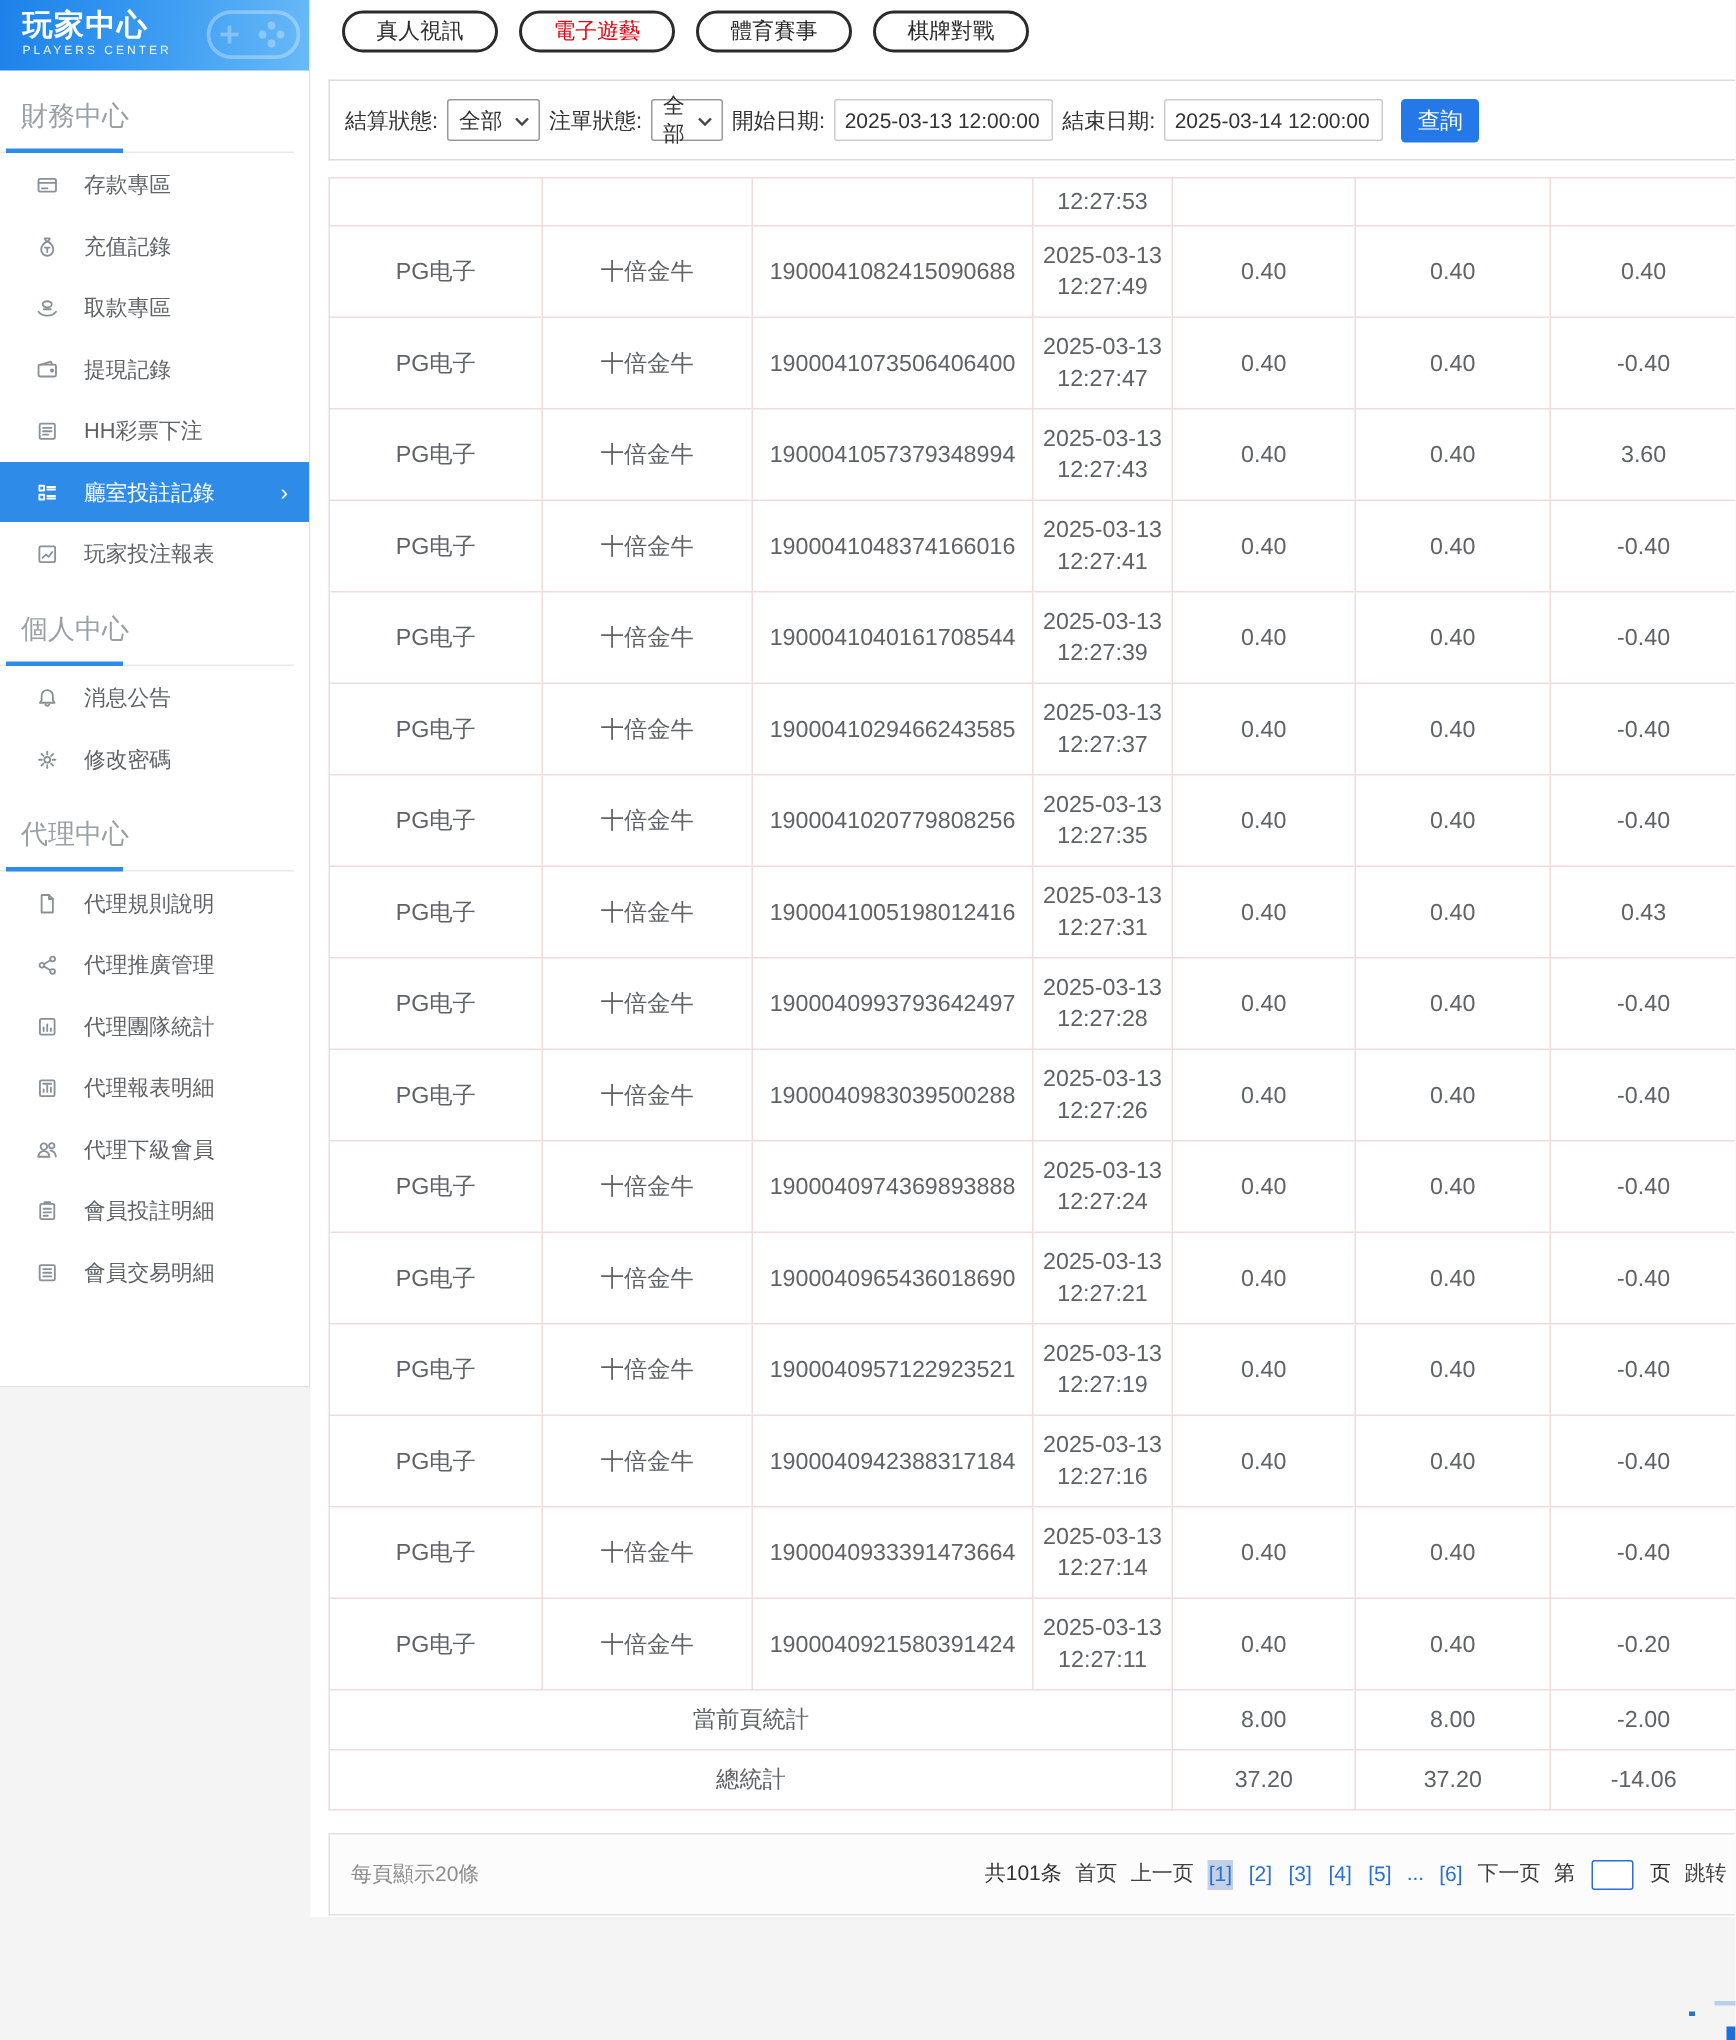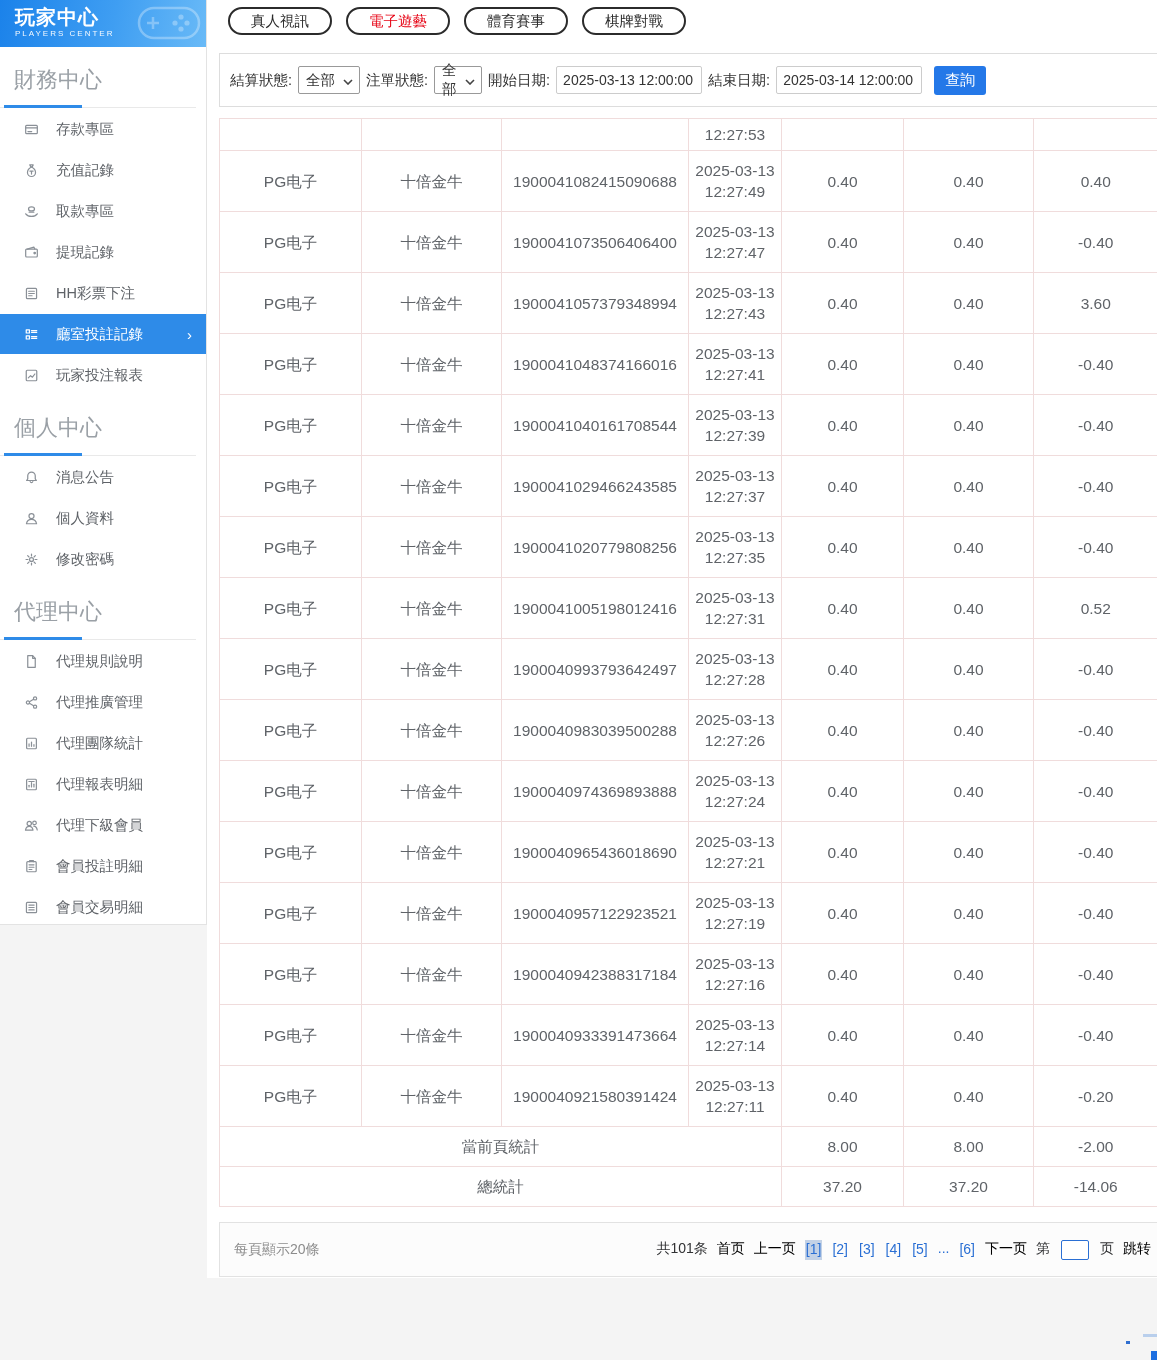--- a/index.html
+++ b/index.html
@@ -18,21 +18,21 @@
   }
   #logo {
     position: relative; height:47px; overflow:hidden;
     background: linear-gradient(100deg,#1b82ea 0%,#3f9ef2 55%,#69baf7 100%);
     color:#fff; padding:5px 0 0 15px;
   }
   #logo .t1 { font-size:20px; font-weight:bold; letter-spacing:1px; line-height:24px; }
   #logo .t2 { font-size:8px; letter-spacing:2px; opacity:.95; }
   #logo .pad { position:absolute; right:2px; top:1px; opacity:.3; }
   .sb-section { margin-top:10px; }
-  .sec-title { padding:8px 0 10px 14px; color:#9aa0a6; font-size:22px; }
+  .sec-title { padding:8px 0 10px 14px; color:#9aa0a6; font-size:18px; }
   .sec-underline { position:relative; height:3px; margin-right:10px; }
   .sec-underline::before { content:""; position:absolute; left:0; right:0; bottom:0; height:1px; background:#e9e9e9; }
   .sec-underline::after  { content:""; position:absolute; left:4px; bottom:0; width:78px; height:3px; background:#2e8be8; }
   .menu-item {
     height:40px; display:flex; align-items:center; padding-left:24px;
     color:#5f6368; font-size:14.5px; cursor:pointer; margin-top:1px;
   }
   .mi-icon { width:16px; height:16px; margin-right:16px; color:#8a9097; display:flex; align-items:center; }
   .mi-icon svg { width:15px; height:15px; }
   .menu-item.active { background:#2e8be8; color:#fff; }
@@ -85,21 +85,21 @@
   tr.partial-row td { vertical-align:top; padding-top:5px; }
   tr.sum-row { height:40px; }
   
   #pager {
     margin:15px 0 0 12px; width:938px; height:55px;
     border:1px solid #e2e2e2; border-right:0; background:#fcfcfc;
     display:flex; align-items:center; padding:0 6px 0 14px; font-size:14px;gap:11px;
   }
   .pg-left { color:#8c8c8c; }
   .pg-right { margin-left:auto; display:flex; gap:9px; color:#303133; white-space:nowrap; }
-  .pg-link { color:#000000; cursor:pointer; }
+  .pg-link { color:#404040; cursor:pointer; }
   .pg-page { color:#2a6fd4; cursor:pointer; padding:1px 1px; }
   .pg-page.current { background:#c2d1e6; }
   .pg-ellipsis { color:#2a6fd4; }
   #page-links { display:flex; gap:9px; }
   .goto-input { width:28px; height:20px; border:1px solid #2a6fd4; border-radius:2px; margin:0 2px; }
   
   .spk1 { position:absolute; left:1143px; top:1334px; width:22px; height:3px; background:#b9cfec; }
   .spk2 { position:absolute; left:1126px; top:1341px; width:4px; height:3px; background:#2f6fd0; }
   .spk3 { position:absolute; left:1151px; top:1351px; width:6px; height:9px; background:#1d6fe0; }
 </style>
@@ -205,29 +205,20 @@
         <div class="sec-title">個人中心</div>
         <div class="sec-underline"></div>
         <div class="menu-item">
           <span class="mi-icon">
             <svg viewBox="0 0 16 16" fill="none" stroke="currentColor" stroke-width="1.3" stroke-linecap="round" stroke-linejoin="round">
               <path d="M8 2.2a4 4 0 0 0-4 4v3.2l-1.2 1.8h10.4L12 9.4V6.2a4 4 0 0 0-4-4z"></path>
               <path d="M6.6 12.4a1.5 1.5 0 0 0 2.8 0"></path>
             </svg>
           </span>
           <span class="mi-label">消息公告</span>
-        </div>
-        <div class="menu-item">
-          <span class="mi-icon">
-            <svg viewBox="0 0 16 16" fill="none" stroke="currentColor" stroke-width="1.3" stroke-linecap="round" stroke-linejoin="round">
-              <circle cx="8" cy="5.4" r="2.7"></circle>
-              <path d="M2.6 13.6c.5-3 2.6-4.6 5.4-4.6s4.9 1.6 5.4 4.6z"></path>
-            </svg>
-          </span>
-          <span class="mi-label">個人資料</span>
         </div>
         <div class="menu-item">
           <span class="mi-icon">
             <svg viewBox="0 0 16 16" fill="none" stroke="currentColor" stroke-width="1.3" stroke-linecap="round" stroke-linejoin="round">
               <circle cx="8" cy="8" r="2.1"></circle>
               <path d="M8 2.2v2M8 11.8v2M2.2 8h2M11.8 8h2M3.9 3.9l1.4 1.4M10.7 10.7l1.4 1.4M12.1 3.9l-1.4 1.4M5.3 10.7l-1.4 1.4"></path>
             </svg>
           </span>
           <span class="mi-label">修改密碼</span>
         </div>
@@ -455,21 +446,21 @@
         <tr class="data-row">
           <td>PG电子</td>
           <td>十倍金牛</td>
           <td>1900041005198012416</td>
           <td>
             <div>2025-03-13</div>
             <div>12:27:31</div>
           </td>
           <td>0.40</td>
           <td>0.40</td>
-          <td>0.52</td>
+          <td>0.43</td>
         </tr>
         <tr class="data-row">
           <td>PG电子</td>
           <td>十倍金牛</td>
           <td>1900040993793642497</td>
           <td>
             <div>2025-03-13</div>
             <div>12:27:28</div>
           </td>
           <td>0.40</td>

